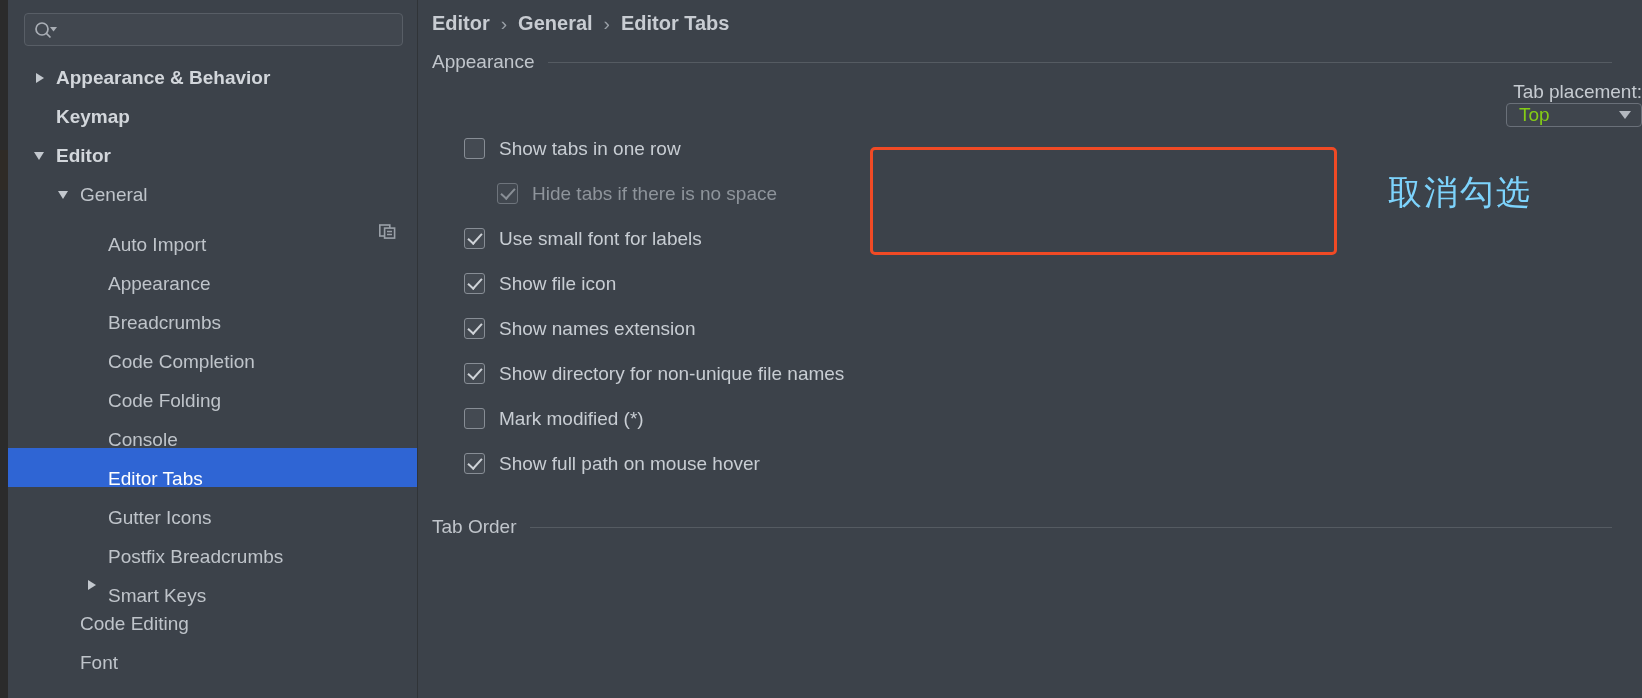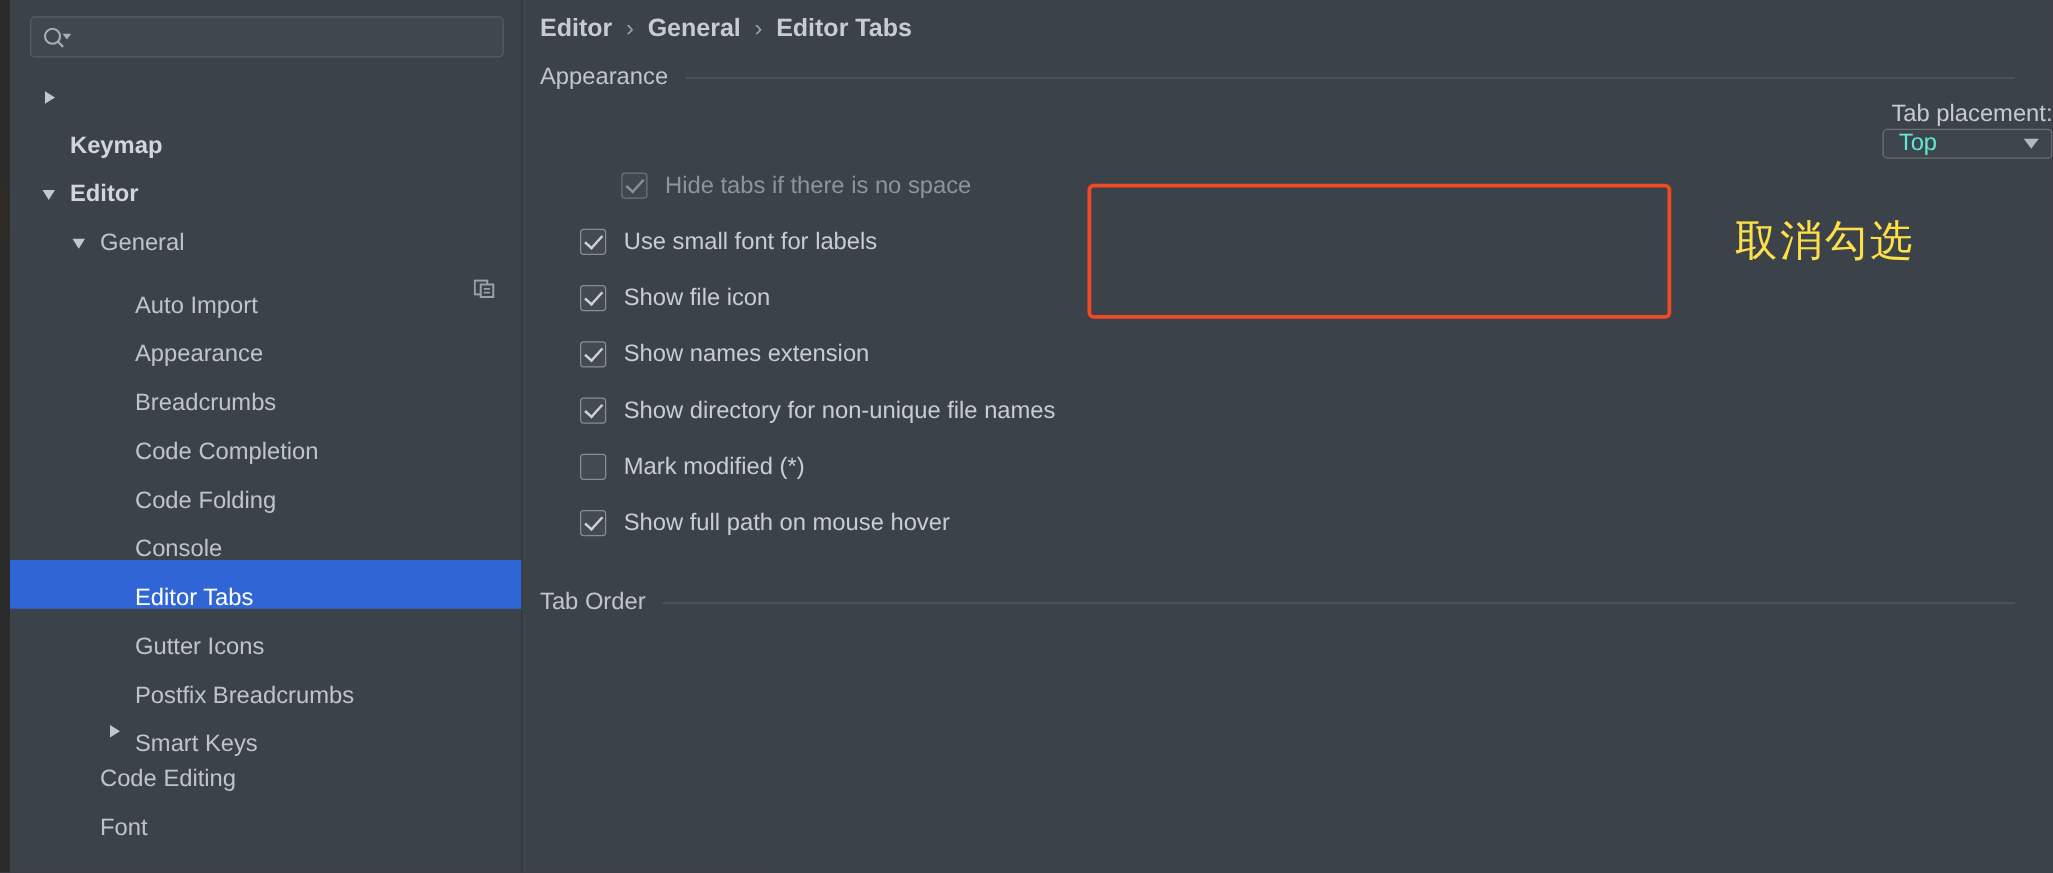--- a/index.html
+++ b/index.html
@@ -79,21 +79,21 @@
   .section-head .rule { flex: 1 1 auto; height: 1px; background: #555b62; }
 
   .form { padding-left: 46px; padding-top: 8px; }
   .form-row { display: flex; align-items: flex-end; height: 45px; flex-direction: column; }
   .form-label { color: #c6cbd1; font-size: 19px; }
 
   .combo {
     margin-left: 21px; height: 36px; min-width: 136px;
     border: 1px solid #6a7079; border-radius: 4px; background: #3f454d;
     display: flex; align-items: center; justify-content: space-between;
-    padding: 0 10px 0 12px; color: #5eead4; font-size: 19px; cursor: default;
+    padding: 0 10px 0 12px; color: #84cc16; font-size: 19px; cursor: default;
   }
   .combo .caret {
     margin-left: 26px;
     border-top: 8px solid #b3b8bf; border-left: 6px solid transparent;
     border-right: 6px solid transparent;
   }
 
   .check-row { display: flex; align-items: center; height: 45px; }
   .check-row.indent { padding-left: 33px; }
   .cb {
@@ -110,21 +110,21 @@
   .check-label { margin-left: 14px; color: #c8cdd3; font-size: 19px; }
   .check-label.dim { color: #8e949b; text-align: center; }
 
   
   .hl-box {
     position: absolute; left: 452px; top: 147px; width: 467px; height: 108px;
     border: 3px solid #f04a25; border-radius: 5px; pointer-events: none;
   }
   .hl-text {
     position: absolute; left: 970px; top: 170px;
-    color: #fde047; font-size: 34px; letter-spacing: 2px;
+    color: #7dd3fc; font-size: 34px; letter-spacing: 2px;
     font-family: "DejaVu Sans", "Liberation Sans", sans-serif;
   }
 </style>
 </head>
 <body>
 
 <div id="root">
 
   <div class="edge-strip">
     <div class="edge-warm"></div>
@@ -141,20 +141,21 @@
             <polygon points="17,6 24,6 20.5,10.5" fill="#a9aeb5"></polygon>
           </svg>
         </span>
 
       </div>
     </div>
 
     <div class="tree" id="tree">
         <div class="tree-row lvl0 bold">
           <span class="arrow right"></span>
+          <span class="tree-label">Appearance &amp; Behavior</span>
         </div>
         <div class="tree-row lvl0 bold">
           <span class="arrow"></span>
           <span class="tree-label">Keymap</span>
         </div>
         <div class="tree-row lvl0 bold">
           <span class="arrow down"></span>
           <span class="tree-label">Editor</span>
         </div>
         <div class="tree-row lvl1">
@@ -237,20 +238,24 @@
 
       <div class="form-row">
         <span class="form-label">Tab placement:</span>
         <div class="combo">
           <span>Top</span>
           <span class="caret"></span>
         </div>
       </div>
 
       <div id="checkboxes">
+          <div class="check-row">
+            <span class="cb"></span>
+            <span class="check-label">Show tabs in one row</span>
+          </div>
           <div class="check-row indent">
             <span class="cb checked dim"></span>
             <span class="check-label dim">Hide tabs if there is no space</span>
           </div>
           <div class="check-row">
             <span class="cb checked"></span>
             <span class="check-label">Use small font for labels</span>
           </div>
           <div class="check-row">
             <span class="cb checked"></span>

